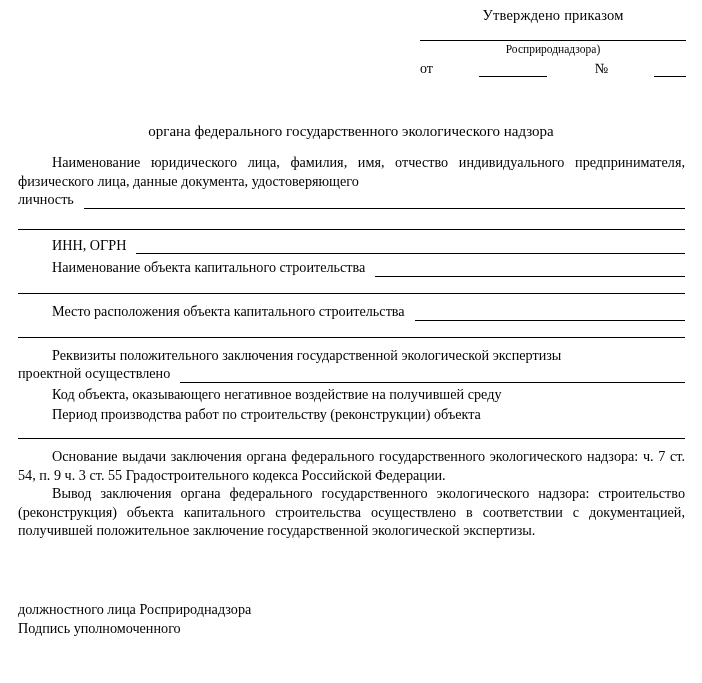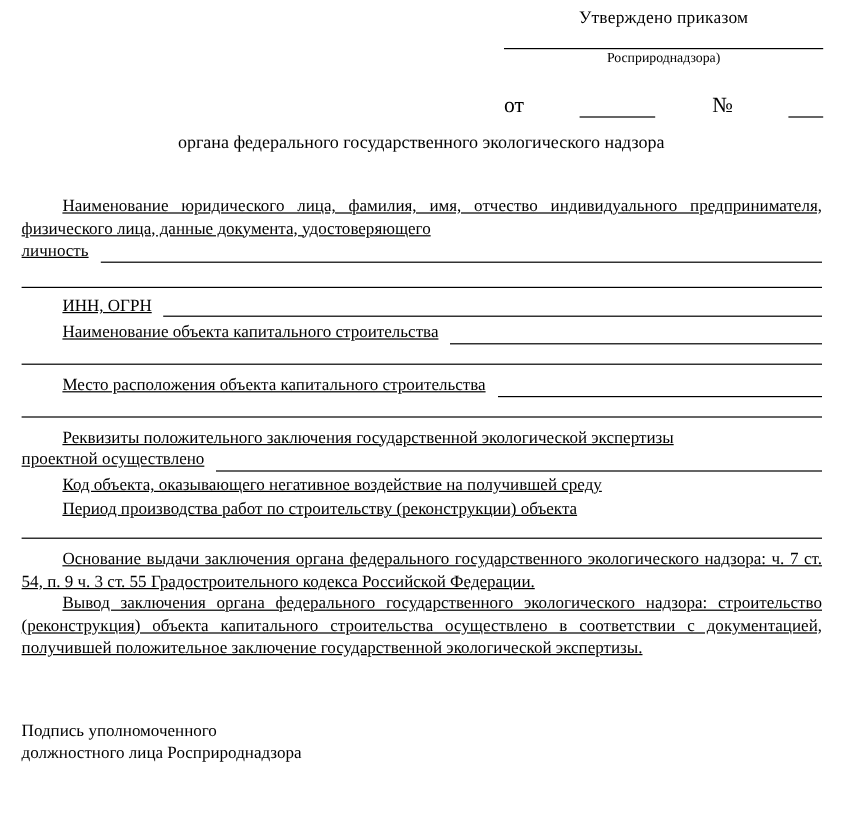--- a/index.html
+++ b/index.html
@@ -41,22 +41,22 @@
   }
   .org-caption {
     text-align: center;
     font-size: 11.5px;
     line-height: 13.5px;
     padding-top: 2px;
   }
   .dt-row {
     display: flex;
     align-items: flex-end;
-    margin-top: 20px;
-    font-size: 18px;
+    margin-top: 4px;
+    font-size: 14px;
     gap: 40px;
   }
   .dt-label { white-space: nowrap; }
   .dt-fill {
     border-bottom: 1.6px solid #000;
     height: 13px;
   }
   .dt-fill.ot { width: 146px; margin-left: 6px; }
   .dt-fill.no { width: 68px; margin-left: 6px; }
   .dt-label.num { margin-left: 8px; }
@@ -70,30 +70,29 @@
     text-align: center;
   }
   .doc-title {
     font-size: 15.5px;
     letter-spacing: .6px;
     line-height: 20px;
   }
   .doc-subtitle {
     font-size: 15px;
     line-height: 20px;
-    margin-top: 1px;
+    margin-top: 13px;
   }
 
   
   .body-block {
     position: absolute;
     left: 18px;
-    top: 163px;
+    top: 153px;
     width: 667px;
-    text-decoration: underline;
   }
   .para {
     font-size: 14.2px;
     line-height: 18.6px;
     text-align: justify;
     text-justify: inter-word;
     margin: 0;
   }
   .para.indent { text-indent: 34px; }
   .para.lead   { text-indent: 34px; }
@@ -232,22 +231,22 @@
     <div class="gap-14"></div>
     <div class="sep"></div>
     <div class="gap-8"></div>
 
     <p class="para indent">Основание выдачи заключения органа федерального государственного экологического надзора: ч. 7 ст. 54, п. 9 ч. 3 ст. 55 Градостроительного кодекса Российской Федерации.</p>
 
     <p class="para indent">Вывод заключения органа федерального государственного экологического надзора: строительство (реконструкция) объекта капитального строительства осуществлено в соответствии с документацией, получившей положительное заключение государственной экологической экспертизы.</p>
   </div>
 
   <div class="sign-block">
+    <div class="sign-text">должностного лица Росприроднадзора</div>
     <div class="sign-text">Подпись уполномоченного</div>
-    <div class="sign-text">должностного лица Росприроднадзора</div>
 
     <div class="sign-rules">
       <div class="sign-col left">
         <div class="sign-rule"></div>
         <div class="sign-cap">(расшифровка подписи)</div>
       </div>
       <div class="sign-col spacer"></div>
       <div class="sign-col right">
         <div class="sign-rule"></div>
         <div class="sign-cap">(подпись)</div>

